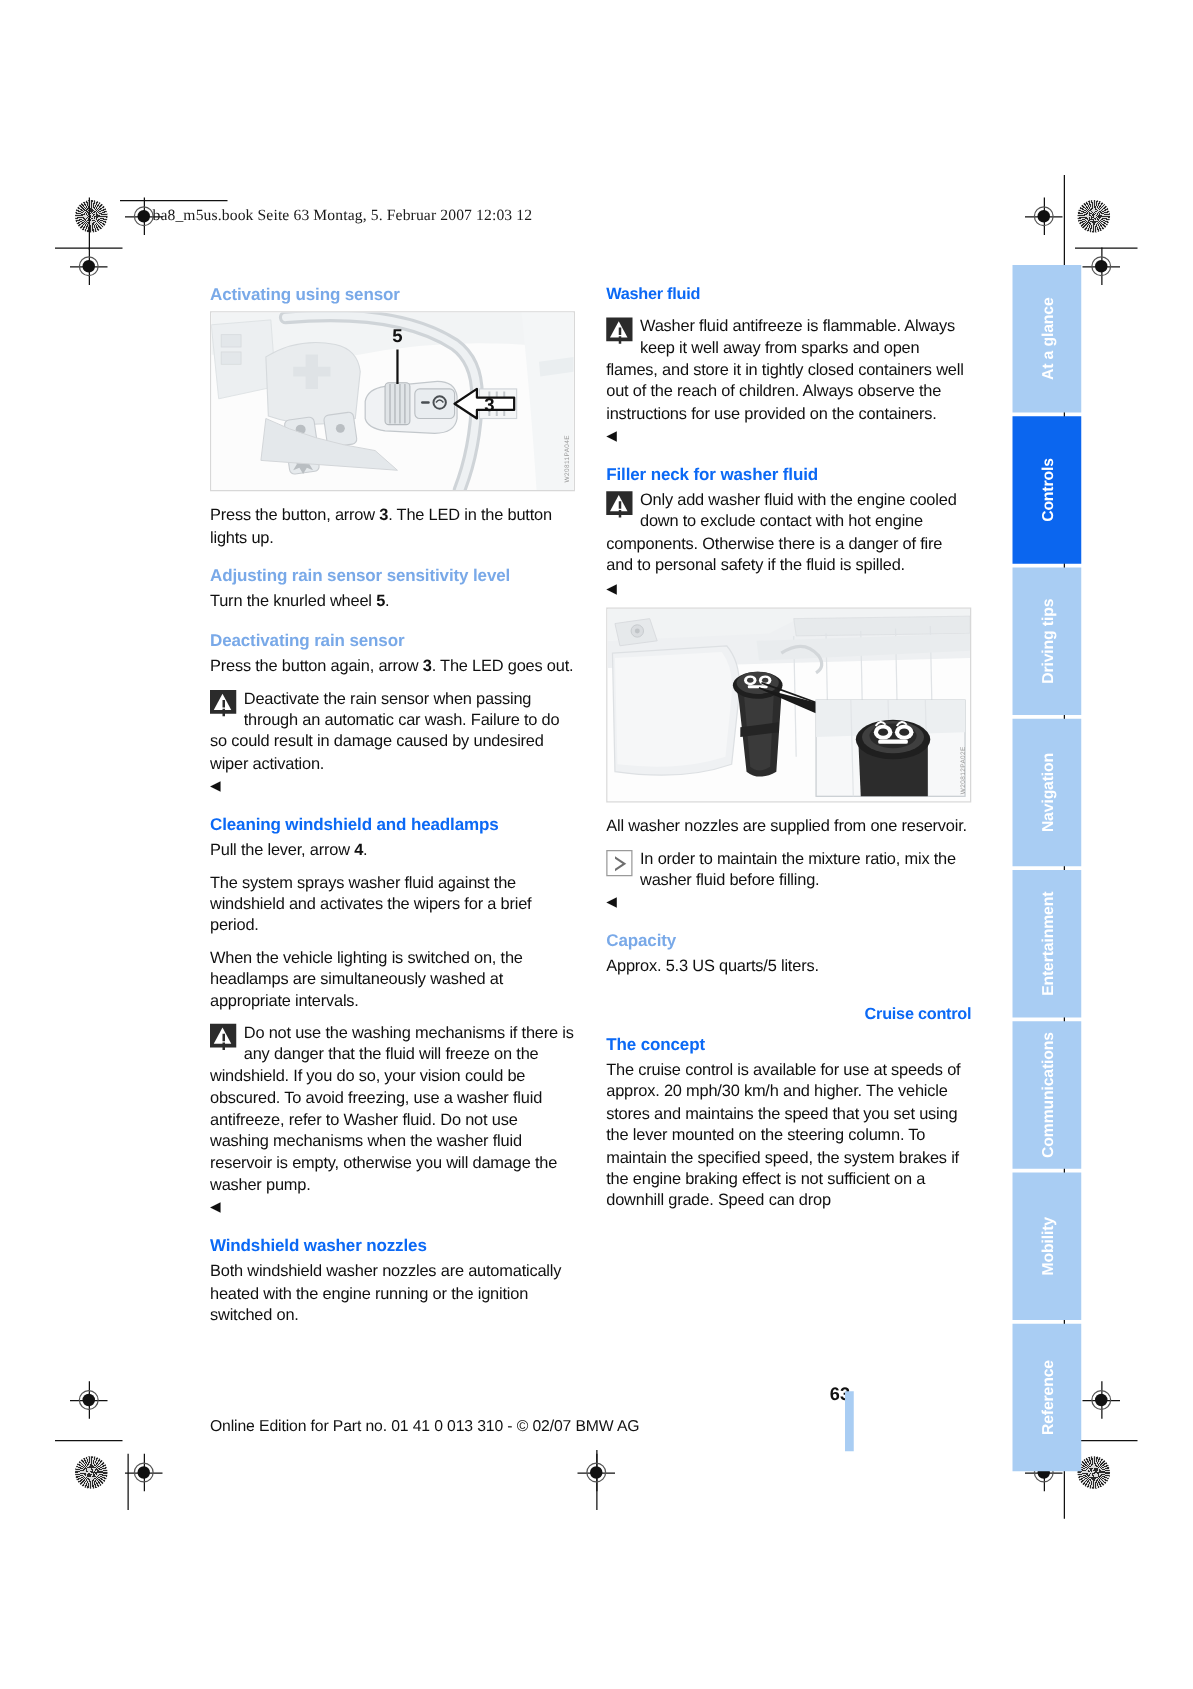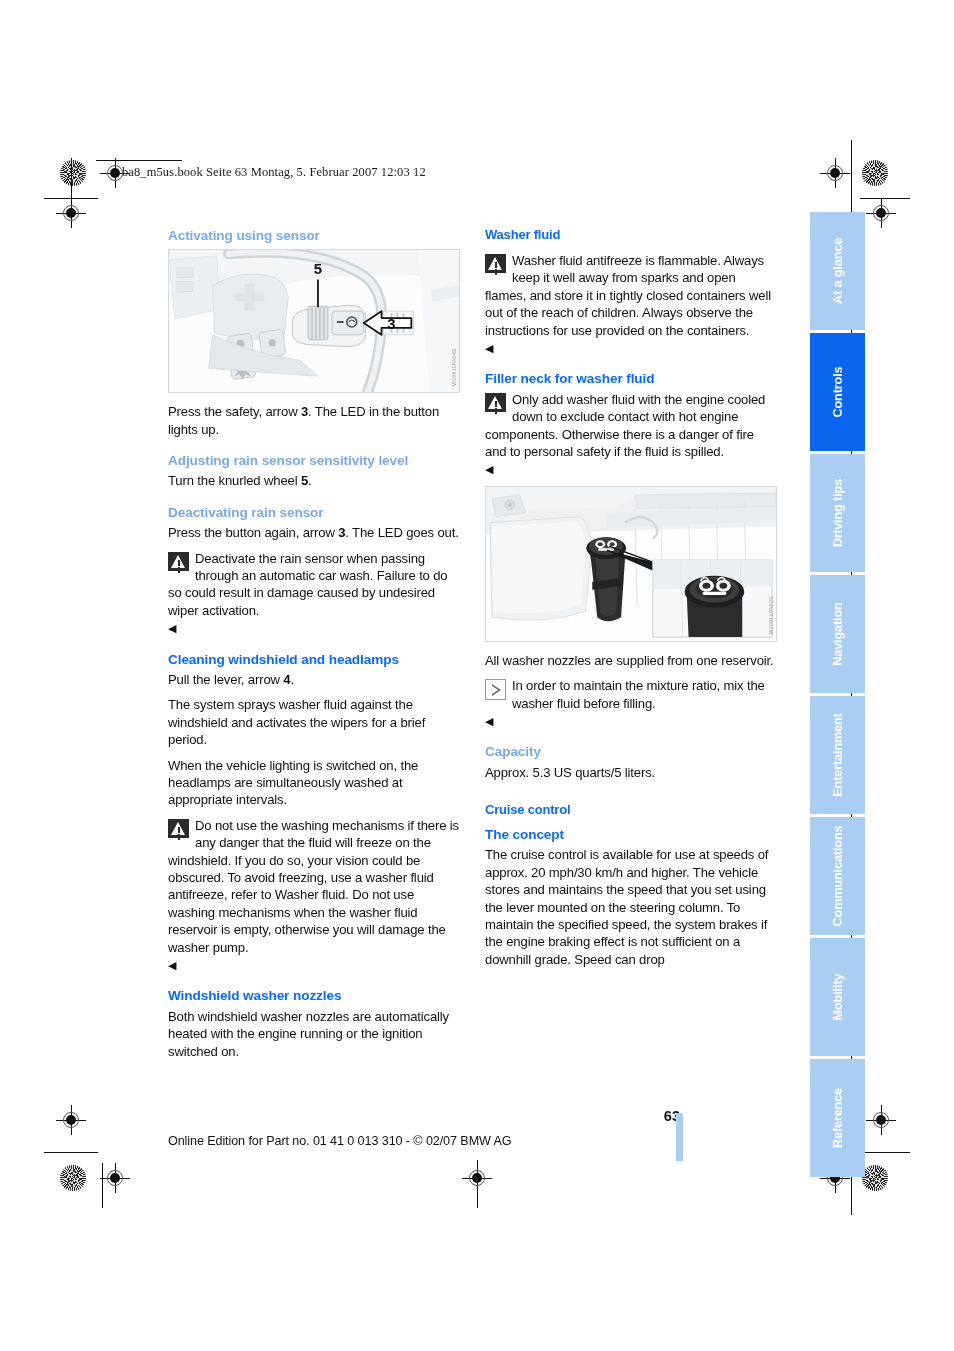--- a/index.html
+++ b/index.html
@@ -269,21 +269,21 @@
 
         <line x1="150" y1="30" x2="150" y2="58" stroke="#111" stroke-width="1.8"></line>
         <text x="150" y="24" font-family="Liberation Sans, sans-serif" font-size="15" font-weight="bold" fill="#111" text-anchor="middle">5</text>
 
         <path d="M196 74 L214 62 L214 69 L244 69 L244 79 L214 79 L214 86 Z" fill="#ffffff" stroke="#111" stroke-width="1.8" stroke-linejoin="round"></path>
         <text x="224" y="80" font-family="Liberation Sans, sans-serif" font-size="15" font-weight="bold" fill="#111" text-anchor="middle">3</text>
       </svg>
       <span class="figcode">W20811PA04E</span>
     </div>
 
-    <p class="body"><span>Press the safety, arrow </span><span class="b">3</span><span>. The LED in the button lights up.</span></p>
+    <p class="body"><span>Press the button, arrow </span><span class="b">3</span><span>. The LED in the button lights up.</span></p>
 
     <h2 class="sub-light">Adjusting rain sensor sensitivity level</h2>
     <p class="body"><span>Turn the knurled wheel </span><span class="b">5</span><span>.</span></p>
 
     <h2 class="sub-light">Deactivating rain sensor</h2>
     <p class="body"><span>Press the button again, arrow </span><span class="b">3</span><span>. The LED goes out.</span></p>
 
     <div class="note">
       <span class="icon-warn"></span>
       <span class="ntext">Deactivate the rain sensor when passing through an automatic car wash. Failure to do so could result in damage caused by undesired wiper activation.</span><span class="endmark">◀</span>
@@ -397,21 +397,21 @@
     <p class="body">All washer nozzles are supplied from one reservoir.</p>
 
     <div class="note">
       <span class="icon-info"></span>
       <span class="ntext">In order to maintain the mixture ratio, mix the washer fluid before filling.</span><span class="endmark">◀</span>
     </div>
 
     <h2 class="sub-light">Capacity</h2>
     <p class="body">Approx. 5.3 US quarts/5 liters.</p>
 
-    <h1 class="sect" style="margin-top:22px;">Cruise control</h1>
+    <h1 class="sect" style="margin-top:22px;text-align:right;">Cruise control</h1>
     <h2 class="sub-bright first">The concept</h2>
     <p class="body tight">The cruise control is available for use at speeds of approx. 20 mph/30 km/h and higher. The vehicle stores and maintains the speed that you set using the lever mounted on the steering column. To maintain the specified speed, the system brakes if the engine braking effect is not sufficient on a downhill grade. Speed can drop</p>
   </div>
 
   <div id="tabstrip">
     <div class="tab" style="height:118px;">
       <span class="tlabel">At a glance</span>
     </div>
     <div class="tab active" style="height:118px;">
       <span class="tlabel">Controls</span>

